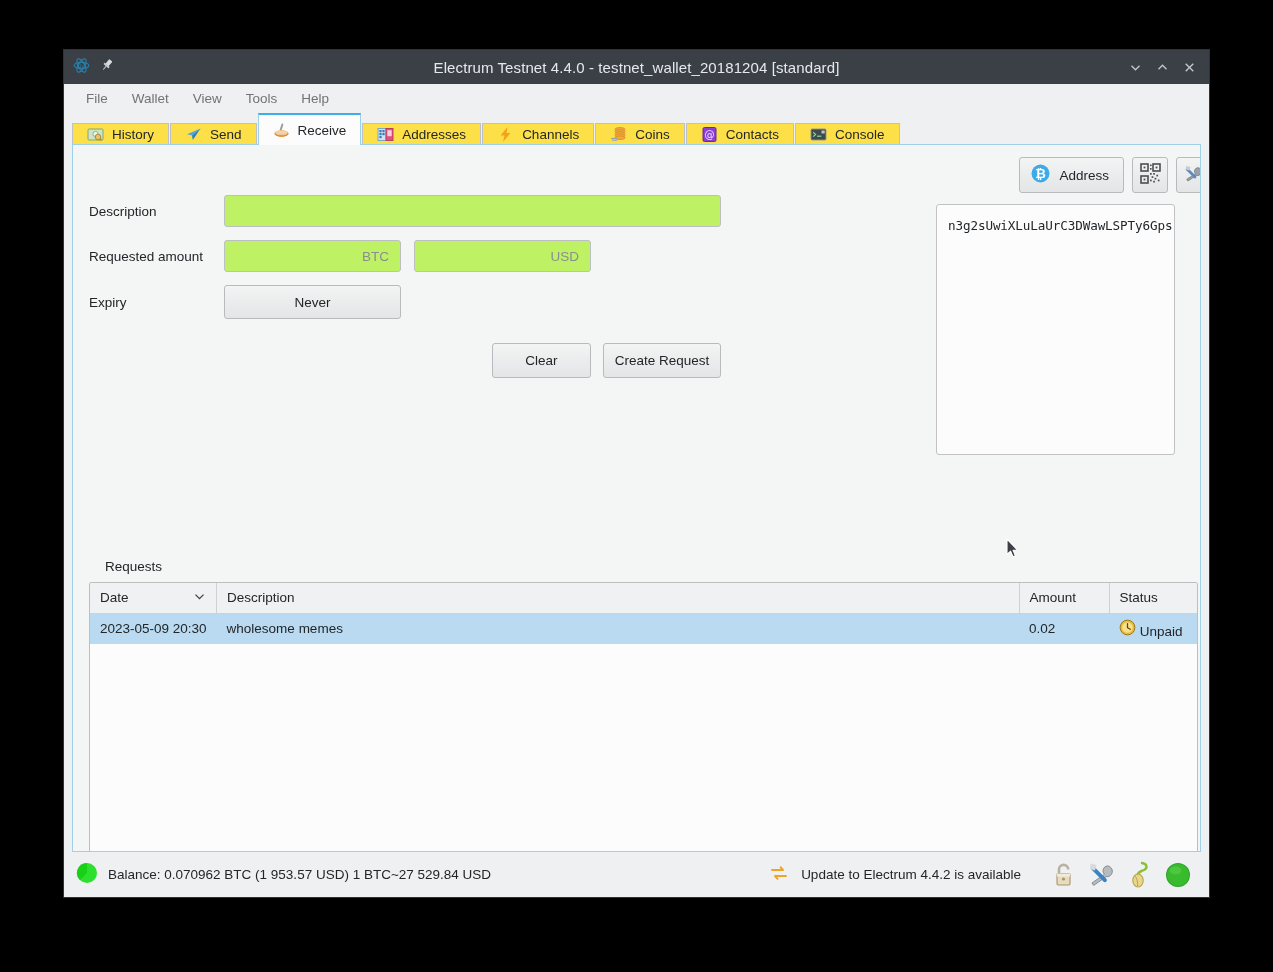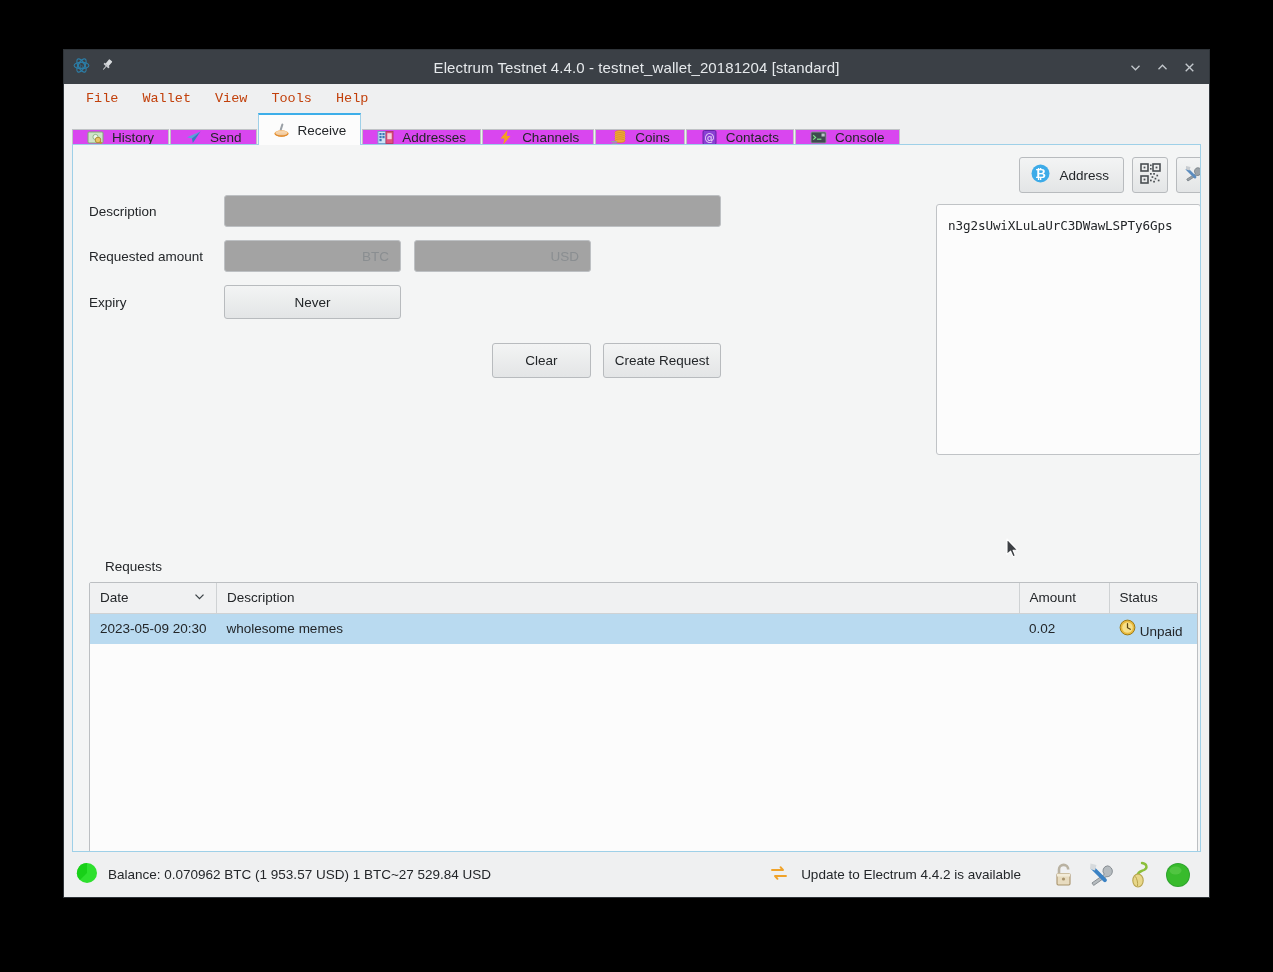--- a/index.html
+++ b/index.html
@@ -66,53 +66,52 @@
     height: 29px;
     flex: 0 0 29px;
     background: #eff0f1;
     display: flex;
     align-items: center;
     padding-left: 10px;
     border-bottom: 0;
   }
   .menu-item {
     font-size: 13.5px;
-    color: #c2410c;
+    color: #737373;
     padding: 4px 12px;
     border-radius: 2px;
     cursor: default;
-    font-family: Liberation Mono, monospace;
   }
 
   
   #tabbar {
     flex: 0 0 32px;
     height: 32px;
     display: flex;
     align-items: flex-end;
     padding-left: 8px;
     background: #eff0f1;
     position: relative;
   }
   #tabbar::after {
     content: "";
     position: absolute;
     left: 8px; right: 8px; bottom: 0;
     height: 1px;
     background: #9ed0e8;
   }
   .tab {
-    height: 16px;
+    height: 22px;
     display: flex;
     align-items: center;
     gap: 8px;
     padding: 0 14px;
     font-size: 13.5px;
     color: #232629;
-    background: #d946ef;
+    background: #fde047;
     border: 1px solid #bfc2c5;
     border-bottom: none;
     margin-right: 1px;
     position: relative;
     cursor: default;
   }
   .tab.active {
     background: #fcfcfc;
     border-color: #9ed0e8;
     border-top: 2px solid #3daee9;
@@ -151,21 +150,21 @@
     margin-bottom: 13px;
   }
   .flabel {
     width: 135px;
     flex: 0 0 135px;
     font-size: 13.5px;
     color: #232629;
   }
   .finput {
     height: 32px;
-    background: #a3a3a3;
+    background: #bef264;
     border: 1px solid #bdc0c3;
     border-radius: 3px;
     font-size: 13.5px;
     color: #232629;
     padding: 0 15px;
     outline: none;
     font-family: "Liberation Sans", sans-serif;
   }
   .finput::placeholder { color: #8d9194; }
   #desc-input { width: 497px; }
@@ -215,21 +214,21 @@
     gap: 9px;
     padding: 0 14px 0 11px;
     font-size: 13.5px;
   }
   .icon-btn {
     width: 36px; height: 36px;
     display: flex; align-items: center; justify-content: center;
   }
   #addr-display {
     height: 251px;
-    width: 265px;
+    width: 239px;
     background: #fcfcfc;
     border: 1px solid #c0c3c6;
     border-radius: 3px;
     padding: 11px 0 0 11px;
     overflow: hidden;
     white-space: nowrap;
   }
   #addr-text {
     font-family: "DejaVu Sans Mono", monospace;
     font-size: 12.6px;

